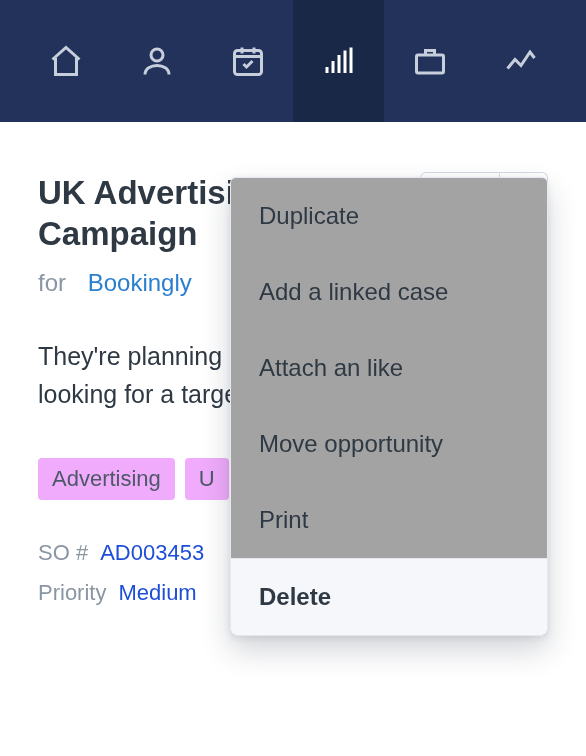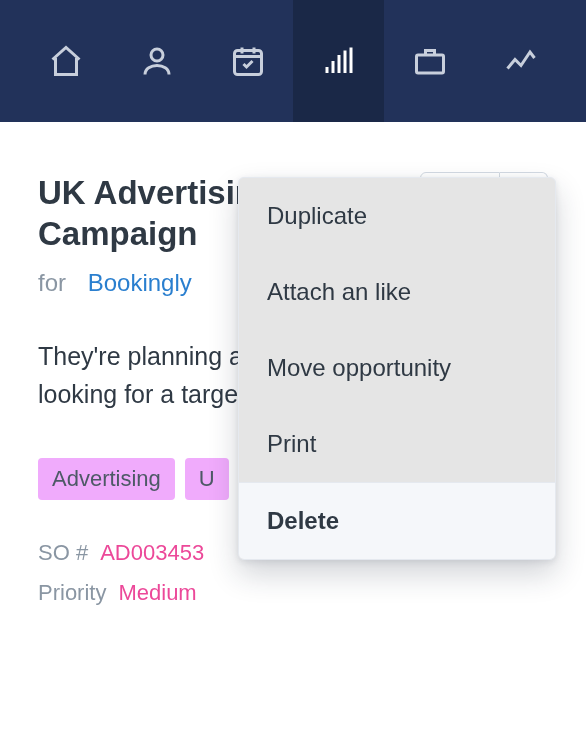--- a/index.html
+++ b/index.html
@@ -73,21 +73,21 @@
     padding: 8px 14px;
     border-radius: 4px;
   }
   .meta {
     margin-top: 40px;
     font-size: 22px;
     color: #4d5966;
   }
   .meta-row { display: flex; gap: 12px; margin-bottom: 14px; }
   .meta-label { color: #8a96a3; }
-  .meta-value { color: #ec4899; }
+  .meta-value { color: #1d4ed8; }
   .edit-group {
     display: flex;
     align-items: stretch;
     height: 52px;
     flex-shrink: 0;
   }
   .edit-btn {
     border: 1px solid #d3dae2;
     background: #fff;
     font-size: 22px;
@@ -104,23 +104,23 @@
     width: 48px;
     border-radius: 0 6px 6px 0;
     display: flex;
     align-items: center;
     justify-content: center;
   }
   .edit-caret svg { width: 18px; height: 18px; stroke: #2f3944; stroke-width: 2.2; fill: none; }
   .dropdown {
     position: absolute;
     top: 55px;
-    right: 30px;
+    right: 38px;
     width: 318px;
-    background: #e5e5e5;
+    background: #a3a3a3;
     border: 1px solid #e5e9ef;
     border-radius: 6px;
     box-shadow: 0 14px 30px rgba(30,40,60,0.20), 0 2px 6px rgba(30,40,60,0.10);
     overflow: hidden;
   }
   .dd-item {
     padding: 24px 28px;
     font-size: 24px;
     color: #2f3944;
   }
@@ -201,19 +201,20 @@
       <span class="meta-value">AD003453</span>
     </div>
     <div class="meta-row">
       <span class="meta-label">Priority</span>
       <span class="meta-value">Medium</span>
     </div>
   </div>
 
   <div class="dropdown">
     <div class="dd-item">Duplicate</div>
+    <div class="dd-item">Add a linked case</div>
     <div class="dd-item">Attach an like</div>
     <div class="dd-item">Move opportunity</div>
     <div class="dd-item">Print</div>
     <div class="dd-sep"></div>
     <div class="dd-item hover">Delete</div>
   </div>
 </div>
 
 </body></html>

